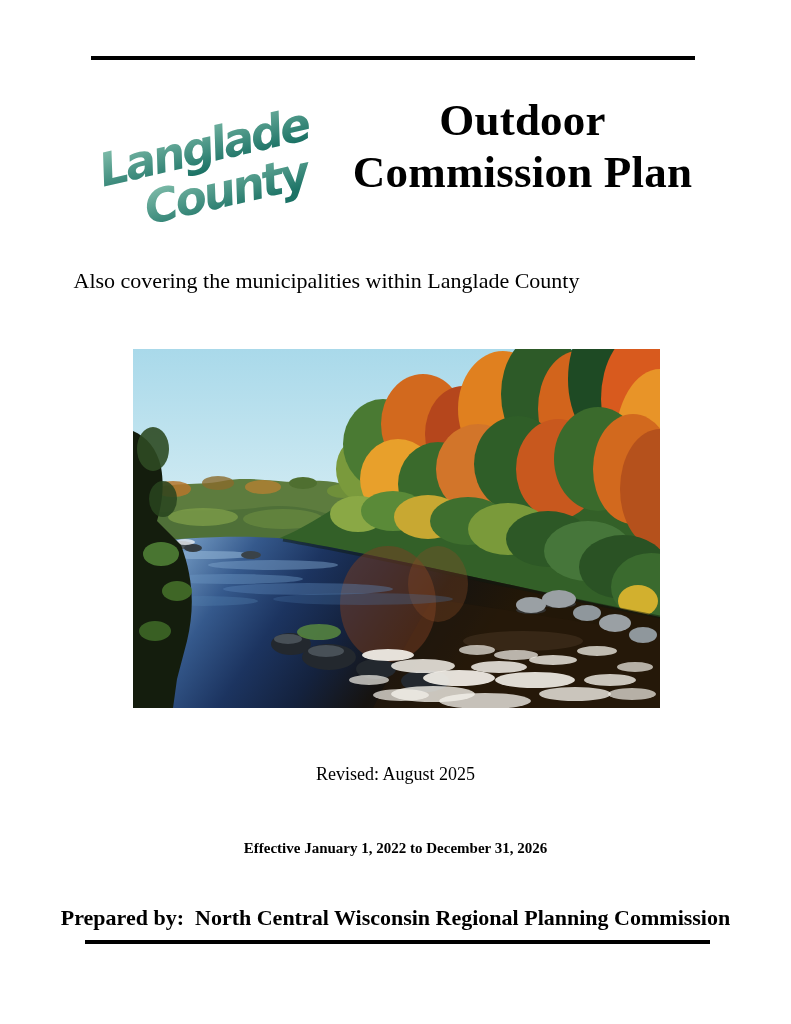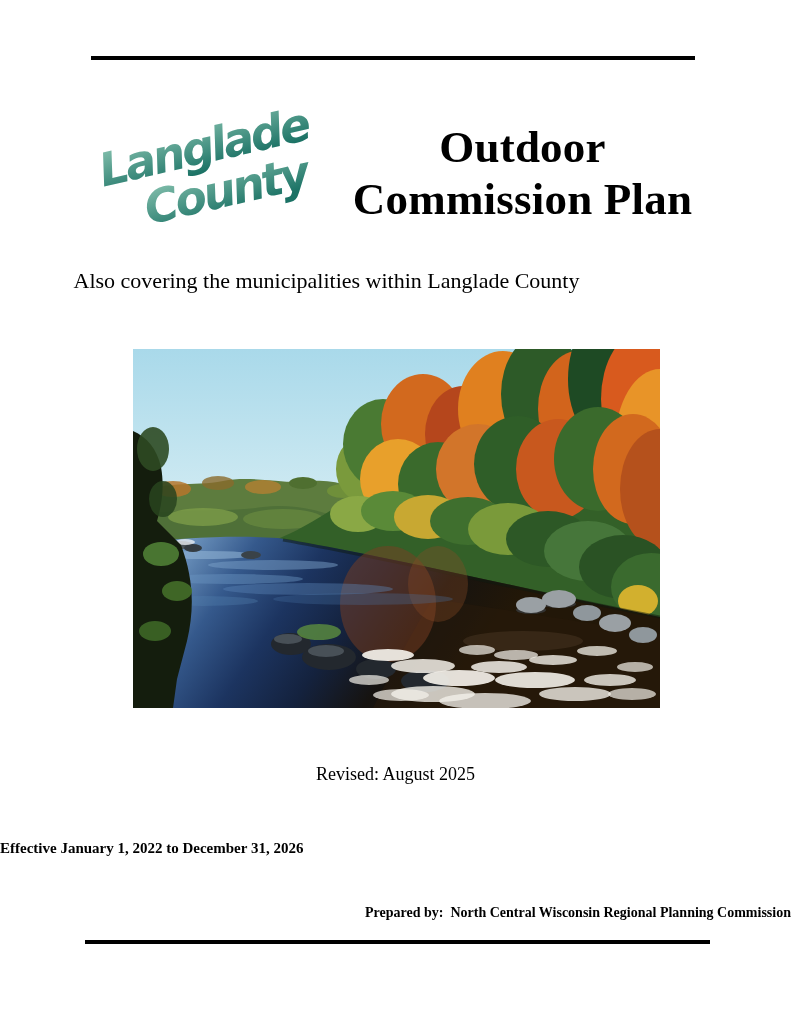--- a/index.html
+++ b/index.html
@@ -31,21 +31,20 @@
   .title-block {
     position: absolute;
     left: 350px;
     top: 94px;
     width: 345px;
     text-align: center;
     font-size: 45px;
     font-weight: bold;
     line-height: 52px;
     letter-spacing: 0.2px;
-    margin-top: 27px;
   }
   .subtitle {
     position: absolute;
     left: 0;
     top: 268px;
     width: 653px;
     text-align: center;
     font-size: 22px;
   }
   .photo-frame {
@@ -62,31 +61,31 @@
     top: 764px;
     width: 791px;
     text-align: center;
     font-size: 18px;
   }
   .effective-line {
     position: absolute;
     left: 0;
     top: 840px;
     width: 791px;
-    text-align: left;
+    text-align: center;
     font-size: 15px;
     font-weight: bold;
   }
   .prepared-line {
     position: absolute;
     left: 0;
     top: 905px;
     width: 791px;
-    text-align: right;
-    font-size: 14px;
+    text-align: center;
+    font-size: 22px;
     font-weight: bold;
     white-space: pre-wrap;
   }
 </style>
 </head>
 <body>
 
 <div class="page">
 
   <div class="rule rule-top"></div>

